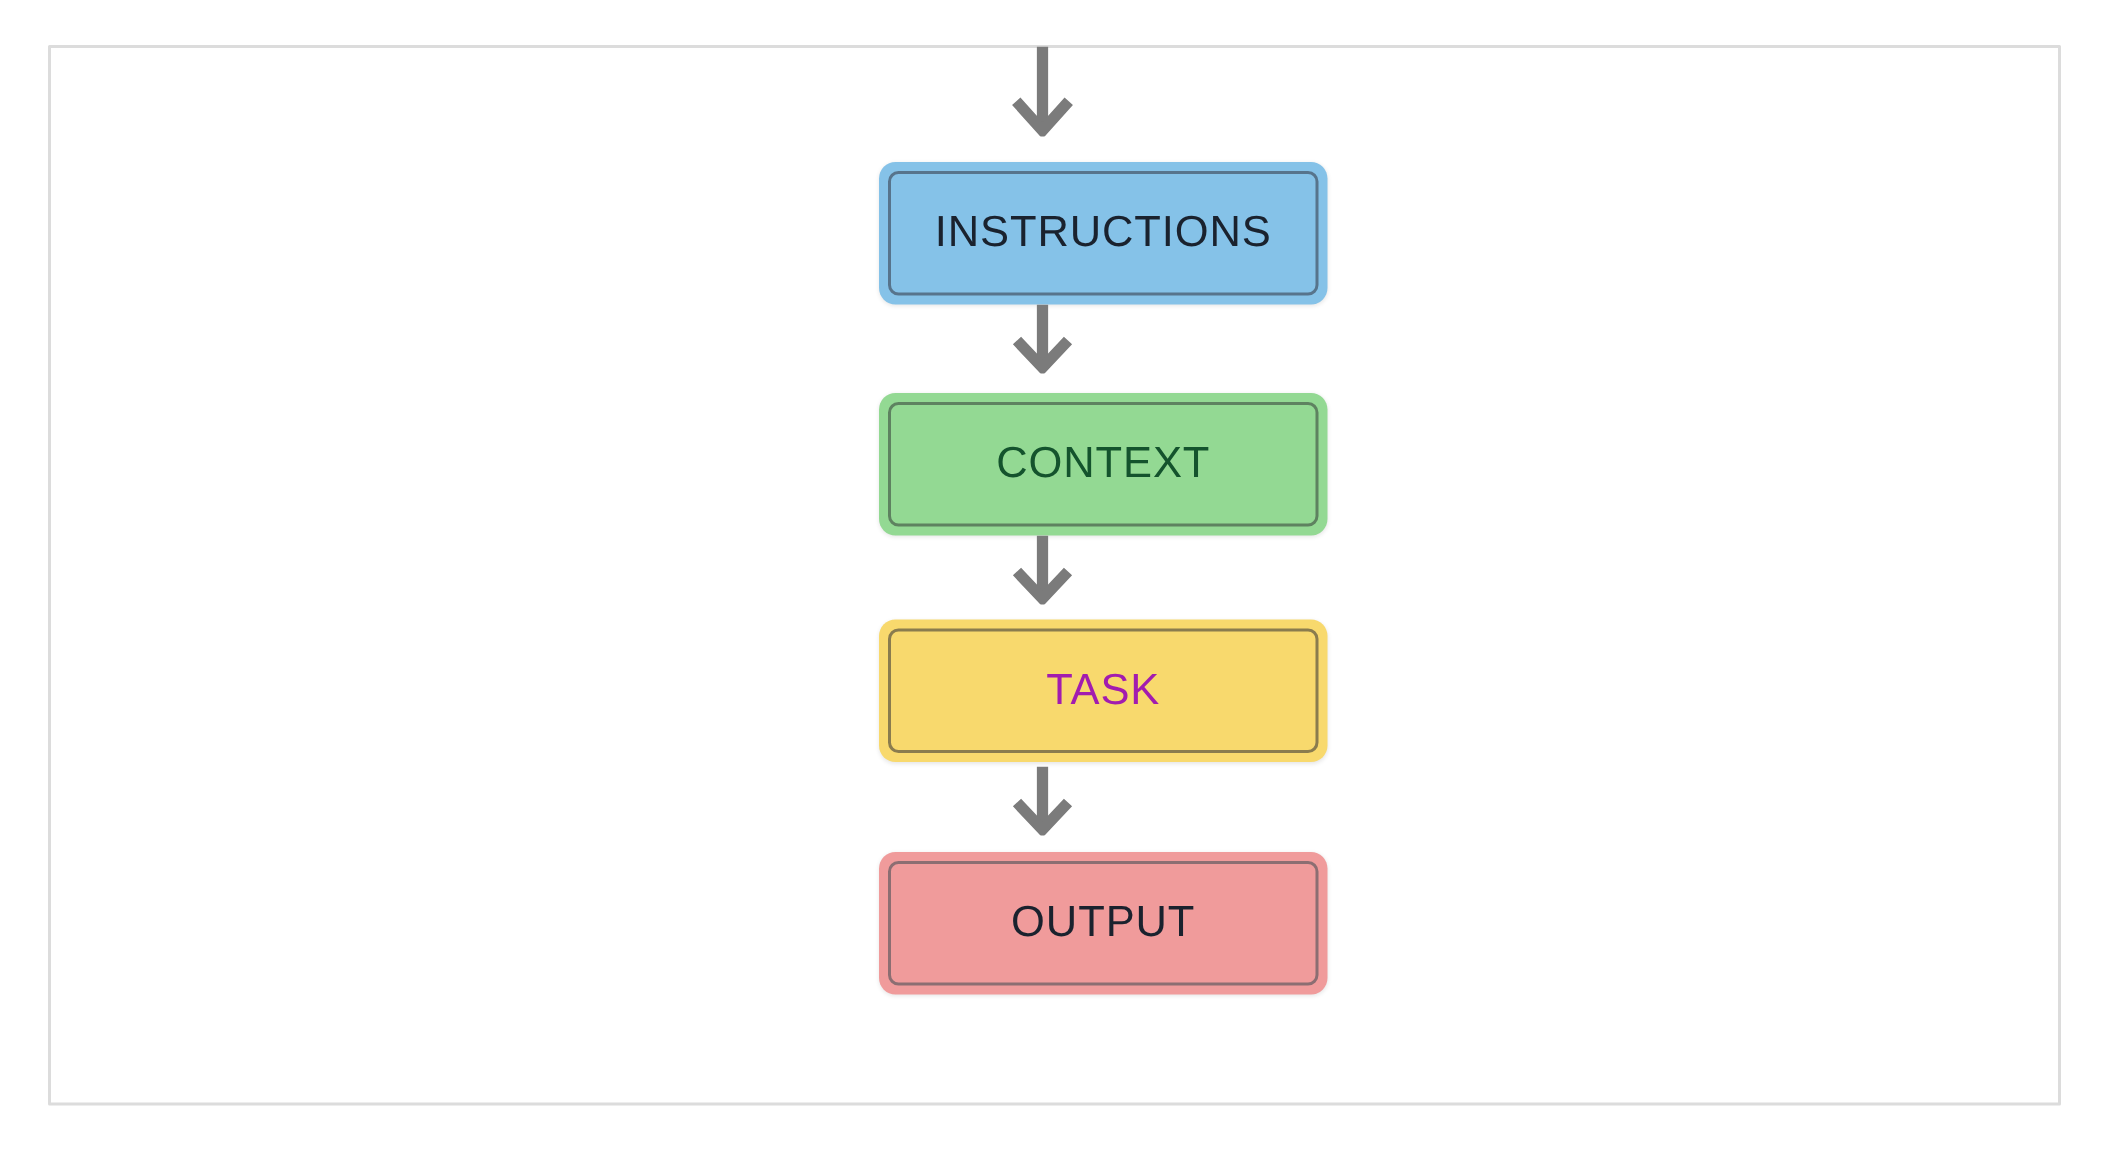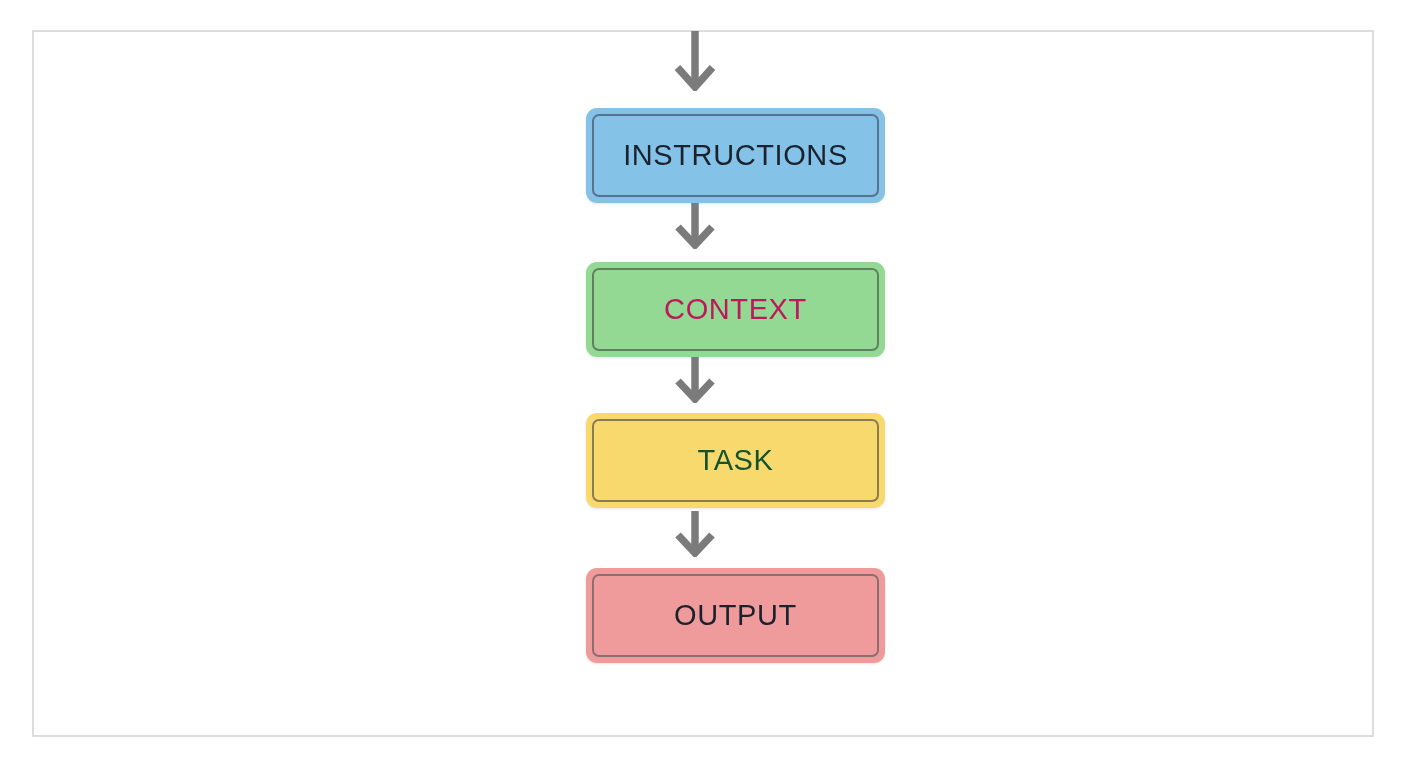--- a/index.html
+++ b/index.html
@@ -85,32 +85,32 @@
     </div>
   </div>
 
   <svg class="arrow arrow-mid-1" viewBox="0 0 52 46" aria-hidden="true">
     <line class="arrow-stroke" x1="26" y1="0" x2="26" y2="41" stroke="#7b7b7b" stroke-width="7.5"></line>
     <polyline class="arrow-stroke" points="9,24 26,42 43,24" fill="none" stroke="#7b7b7b" stroke-width="7.5" stroke-linejoin="miter"></polyline>
   </svg>
 
   <div class="node" style="top: 262px; background: rgb(147, 217, 147);">
     <div class="node-inner" style="border-color: rgb(94, 130, 96);">
-      <span class="node-label" style="color: #be185d;">CONTEXT</span>
+      <span class="node-label" style="color: #14532d;">CONTEXT</span>
     </div>
   </div>
 
   <svg class="arrow arrow-mid-2" viewBox="0 0 52 46" aria-hidden="true">
     <line class="arrow-stroke" x1="26" y1="0" x2="26" y2="41" stroke="#7b7b7b" stroke-width="7.5"></line>
     <polyline class="arrow-stroke" points="9,24 26,42 43,24" fill="none" stroke="#7b7b7b" stroke-width="7.5" stroke-linejoin="miter"></polyline>
   </svg>
 
   <div class="node" style="top: 413px; background: rgb(248, 217, 109);">
     <div class="node-inner" style="border-color: rgb(138, 124, 78);">
-      <span class="node-label" style="color: #14532d;">TASK</span>
+      <span class="node-label" style="color: #a21caf;">TASK</span>
     </div>
   </div>
 
   <svg class="arrow arrow-mid-3" viewBox="0 0 52 46" aria-hidden="true">
     <line class="arrow-stroke" x1="26" y1="0" x2="26" y2="41" stroke="#7b7b7b" stroke-width="7.5"></line>
     <polyline class="arrow-stroke" points="9,24 26,42 43,24" fill="none" stroke="#7b7b7b" stroke-width="7.5" stroke-linejoin="miter"></polyline>
   </svg>
 
   <div class="node" style="top: 568px; background: rgb(240, 155, 155); padding-left: 21px;">
     <div class="node-inner" style="border-color: rgb(140, 110, 114);">

